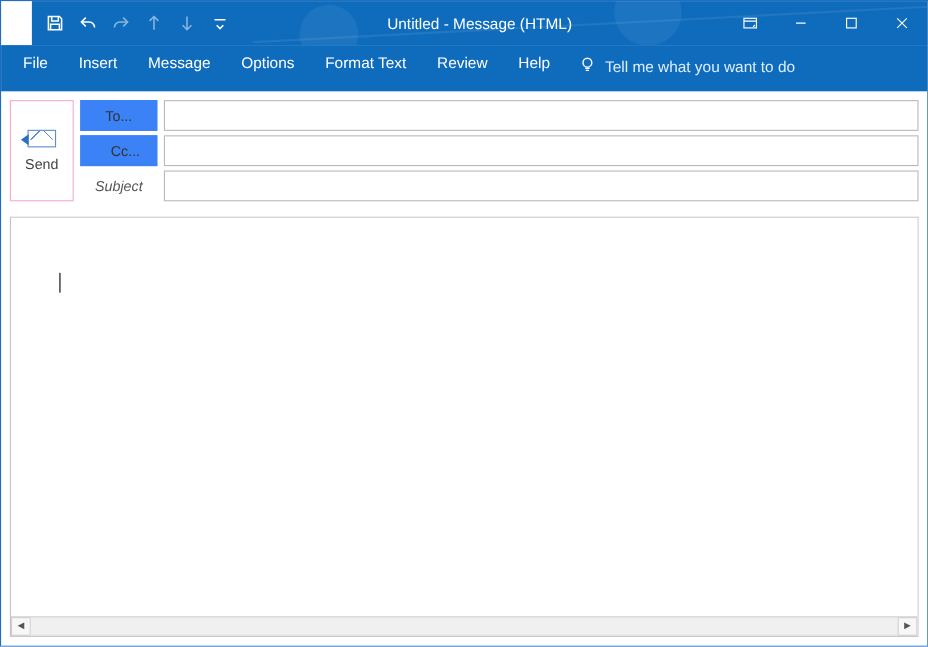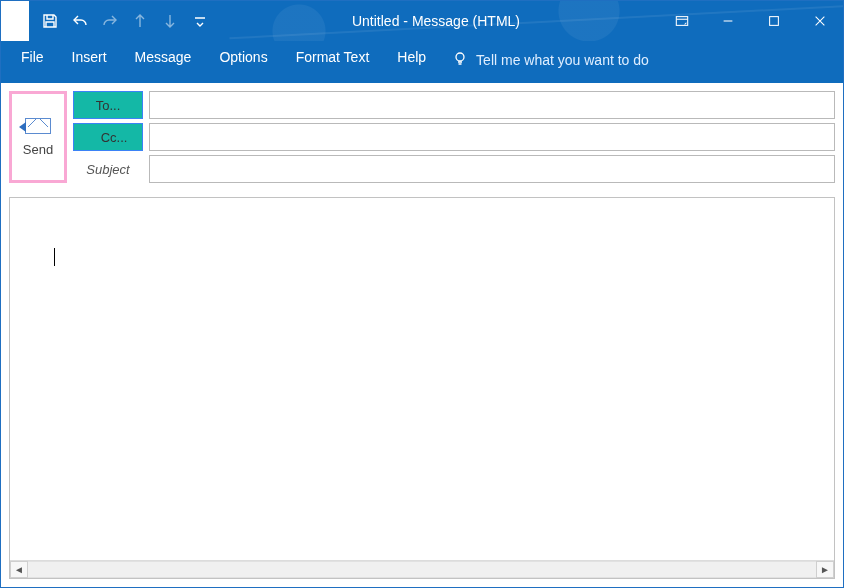--- a/index.html
+++ b/index.html
@@ -80,42 +80,42 @@
   .header-grid {
     display: grid;
     grid-template-columns: 58px 70px 1fr;
     grid-template-rows: 28px 28px 28px;
     column-gap: 6px;
     row-gap: 4px;
     align-items: stretch;
   }
   .send-cell {
     grid-column: 1; grid-row: 1 / span 3;
-    border: 3px solid #f9a8d4;
+    border: 1px solid #f9a8d4;
     display: flex; flex-direction: column; align-items: center; justify-content: center;
     gap: 8px;
     font-size: 13px; color: #444;
   }
   .send-icon {
     width: 26px; height: 16px; border:1px solid #5b8bd0; position:relative;
     background:#fff;
   }
   .send-icon::before {
     content:""; position:absolute; left:-7px; top:3px; width:0; height:0;
     border-top:5px solid transparent; border-bottom:5px solid transparent;
     border-right:7px solid #2f6fc0;
   }
   .send-icon::after {
     content:""; position:absolute; left:0; right:0; top:0; height:8px;
     background: linear-gradient(135deg, transparent 47%, #5b8bd0 47% 53%, transparent 53%),
                 linear-gradient(45deg, transparent 47%, #5b8bd0 47% 53%, transparent 53%);
     background-size: 50% 100%; background-position: left, right; background-repeat:no-repeat;
   }
   .addr-btn {
-    border:1px solid #3b82f6; background:#14b8a6; font-size:13px; color:#333;
+    border:1px solid #3b82f6; background:#3b82f6; font-size:13px; color:#333;
     display:flex; align-items:center; justify-content:center;
   }
   .subj-label {
     font-size:13px; color:#555; display:flex; align-items:center; justify-content:center;font-style:italic;
   }
   .line-input {
     border:1px solid #b9b9b9; background:#fff; font-size:13px; padding:0 6px;
     outline:none; height:100%;
   }
 
@@ -217,20 +217,21 @@
       </div>
     </div>
   </div>
 
   <div class="menubar">
     <div class="mitem">File</div>
     <div class="mitem">Insert</div>
     <div class="mitem">Message</div>
     <div class="mitem">Options</div>
     <div class="mitem">Format Text</div>
+    <div class="mitem">Review</div>
     <div class="mitem">Help</div>
     <div class="tellme">
       <span class="bulb">
         <svg viewBox="0 0 16 16">
             <circle cx="8" cy="6" r="4"></circle>
             <path d="M6 11h4M6.5 13h3"></path>
           </svg>
       </span>
       <span>Tell me what you want to do</span>
     </div>

